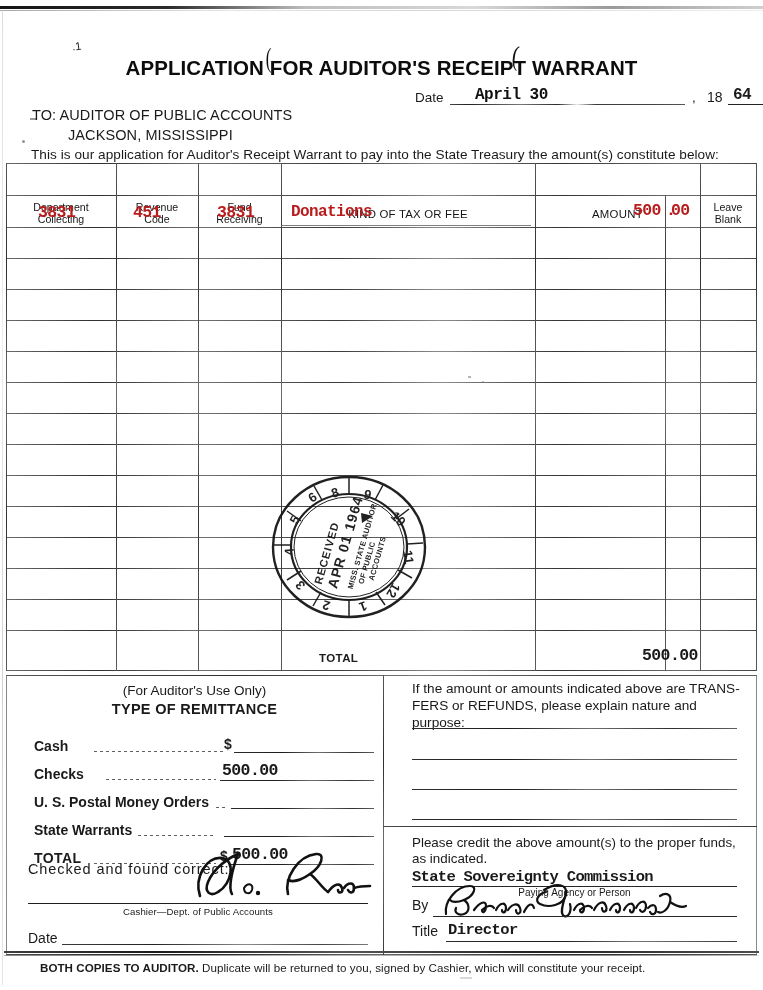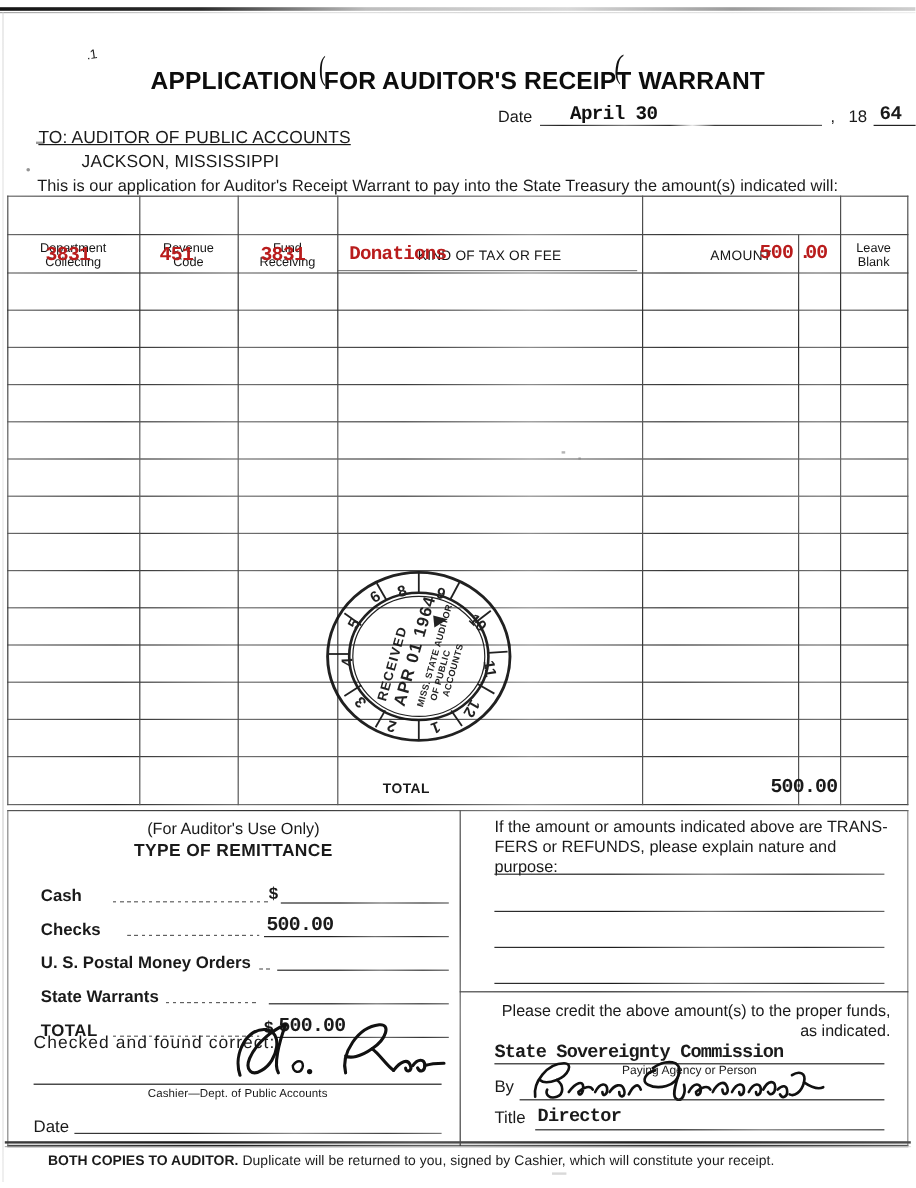--- a/index.html
+++ b/index.html
@@ -49,21 +49,21 @@
   #date-rule{position:absolute;left:35px;top:18px;width:235px;height:1px;
     background:linear-gradient(90deg,#444 0%,#222 8%,#777 30%,#2b2b2b 46%,#e9e9e9 54%,#3a3a3a 62%,#444 88%,#555 100%);}
   #date-value{position:absolute;left:60px;top:0px;font-size:16px;font-weight:bold;
     font-family:"Liberation Mono",monospace;letter-spacing:-.5px;color:#111;}
   #date-comma{position:absolute;left:277px;top:4px;font-size:13.5px;}
   #year-19{position:absolute;left:292px;top:3px;font-size:14px;}
   #year-rule{position:absolute;left:313px;top:18px;width:38px;height:1px;background:#222;}
   #year-value{position:absolute;left:318px;top:0px;font-size:16px;font-weight:bold;
     font-family:"Liberation Mono",monospace;letter-spacing:-.5px;}
 
-  #addr-to{position:absolute;left:32px;top:107px;font-size:14.5px;letter-spacing:.1px;text-decoration:underline;}
+  #addr-to{position:absolute;left:32px;top:107px;font-size:14.5px;letter-spacing:.1px;}
   #addr-city{position:absolute;left:68px;top:127px;font-size:14.5px;letter-spacing:.1px;}
   #intro-line{position:absolute;left:31px;top:147px;font-size:13.6px;letter-spacing:.05px;}
 
   
   #table-wrap{position:absolute;left:6px;top:163px;width:751px;height:508px;}
   .tline{position:absolute;background:#3a3a3a;}
   .hline{height:1px;left:0;width:751px;
     background:linear-gradient(90deg,#6a6a6a 0%,#2f2f2f 12%,#707070 26%,#3a3a3a 44%,#8c8c8c 58%,#333 74%,#6e6e6e 90%,#444 100%);}
   .vline{width:1px;top:0;height:508px;
     background:linear-gradient(180deg,#555,#2e2e2e 20%,#6b6b6b 45%,#333 70%,#5a5a5a 100%);}
@@ -116,21 +116,21 @@
   #date-label2{position:absolute;left:28px;top:930px;font-size:14px;}
   #date-rule2{position:absolute;left:62px;top:944px;width:306px;height:1px;
     background:linear-gradient(90deg,#3a3a3a,#222 30%,#8a8a8a 60%,#444 85%,#777);}
 
   
   #transfer-text{position:absolute;left:412px;top:680px;width:330px;font-size:13.6px;line-height:17px;}
   .blank-rule{position:absolute;left:412px;width:325px;height:1px;
     background:linear-gradient(90deg,#2f2f2f 0%,#1c1c1c 30%,#6f6f6f 55%,#2e2e2e 80%,#606060 100%);}
   #right-mid-rule{position:absolute;left:383px;top:826px;width:374px;height:1px;
     background:linear-gradient(90deg,#4a4a4a,#222 30%,#5f5f5f 70%,#3a3a3a);}
-  #credit-text{position:absolute;left:412px;top:835px;width:330px;font-size:13.4px;line-height:16px;text-align:right;}
+  #credit-text{position:absolute;left:412px;top:835px;width:330px;font-size:13.4px;line-height:16px;}
   #agency-name{position:absolute;left:412px;top:868px;font-family:"Liberation Mono",monospace;
     font-weight:bold;font-size:15.5px;letter-spacing:-.7px;}
   #agency-rule{position:absolute;left:412px;top:886px;width:325px;height:1px;background:#272727;}
   #agency-cap{position:absolute;left:412px;top:887px;width:325px;text-align:center;font-size:10px;}
   #by-label{position:absolute;left:412px;top:897px;font-size:14px;}
   #sig-by{position:absolute;left:440px;top:880px;width:250px;height:40px;}
   #by-rule{position:absolute;left:433px;top:916px;width:304px;height:1px;background:#272727;}
   #title-label{position:absolute;left:412px;top:923px;font-size:14px;}
   #title-value{position:absolute;left:448px;top:921px;font-family:"Liberation Mono",monospace;
     font-weight:bold;font-size:15.5px;letter-spacing:-.6px;}
@@ -168,21 +168,21 @@
   <div id="date-rule"></div>
   <span id="date-value">April 30</span>
   <span id="date-comma">,</span>
   <span id="year-19">18</span>
   <div id="year-rule"></div>
   <span id="year-value">64</span>
 </div>
 
 <div id="addr-to">TO: AUDITOR OF PUBLIC ACCOUNTS</div>
 <div id="addr-city">JACKSON, MISSISSIPPI</div>
-<div id="intro-line">This is our application for Auditor's Receipt Warrant to pay into the State Treasury the amount(s) indicated will:</div>
+<div id="intro-line">This is our application for Auditor's Receipt Warrant to pay into the State Treasury the amount(s) constitute below:</div>
 
 <div id="table-wrap">
 
   <div class="tline hline" style="top:0px"></div>
   <div class="tline hline" style="top:32px"></div>
   <div class="tline hline" style="top:64px"></div>
   <div class="tline hline" style="top:95px"></div>
   <div class="tline hline" style="top:126px"></div>
   <div class="tline hline" style="top:157px"></div>
   <div class="tline hline" style="top:188px"></div>

